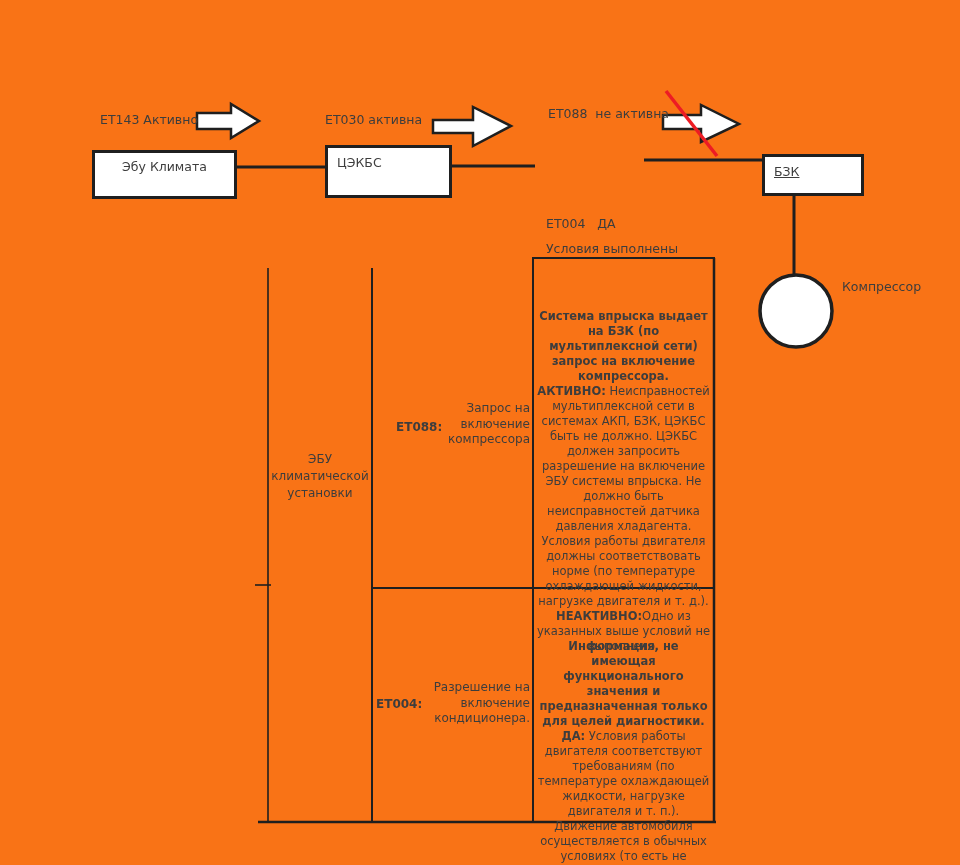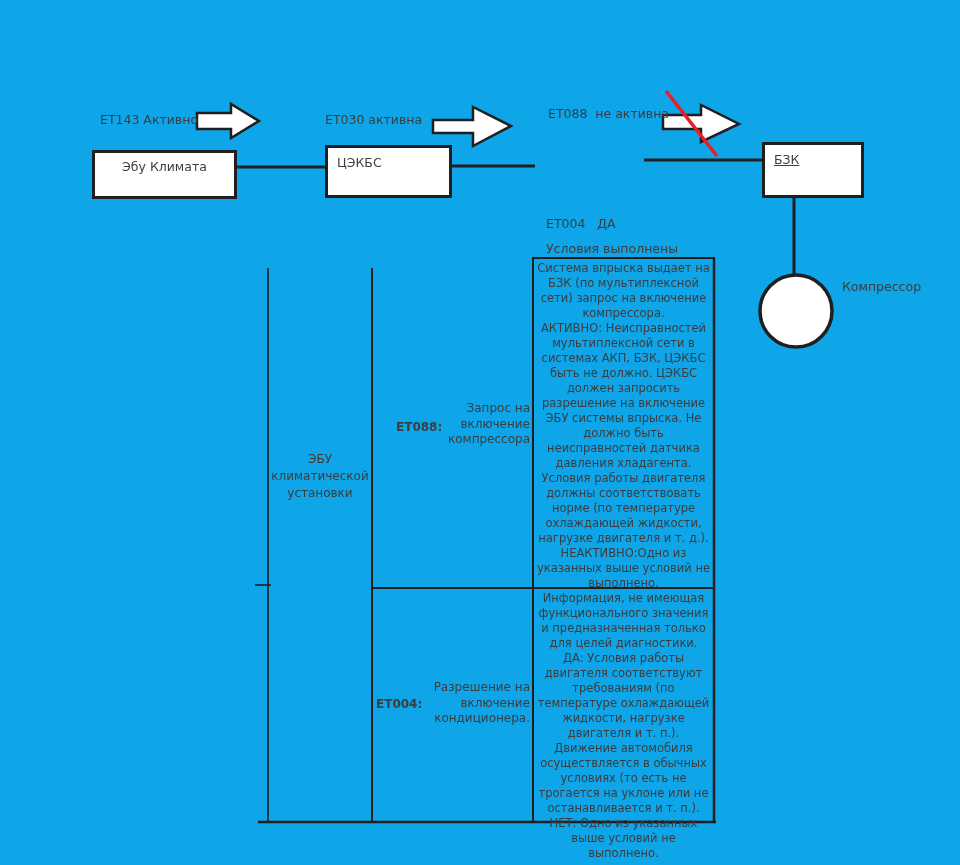--- a/index.html
+++ b/index.html
@@ -1,19 +1,19 @@
 <!DOCTYPE html>
 <html><head>
 <meta charset="utf-8">
 <style>
   html,body{margin:0;padding:0;background:#ffffff;}
   .canvas{
     position:relative;
     width:960px;height:865px;
-    background:#0ea5e9;
+    background:#f97316;
     font-family:"DejaVu Sans","Liberation Sans",sans-serif;
     color:#3d3d3d;
     overflow:hidden;
   }
   svg.layer{position:absolute;left:0;top:0;width:960px;height:865px;}
   .abs{position:absolute;}
   .flow-label{font-size:12.5px;white-space:pre;color:#3d3d3d;}
   .node{
     position:absolute;
     border:3px solid #1f1f1f;
@@ -23,21 +23,21 @@
     color:#3d3d3d;
   }
   .node .lbl{display:block;}
   .node.center .lbl{text-align:center;padding-top:6px;}
   .node.left .lbl{text-align:left;padding:7px 0 0 9px;}
   .tbl-head{font-weight:normal;font-size:12px;line-height:17px;text-align:center;}
   .code{font-weight:bold;font-size:12px;color:#3d3d3d;}
   .cell-name{font-size:12px;line-height:15.5px;text-align:right;color:#3d3d3d;}
   .desc{width:177px;text-align:center;font-size:11.5px;line-height:15px;color:#3d3d3d;}
   .desc .blk{display:block;}
-  .b{font-weight:normal;}
+  .b{font-weight:bold;margin-top:48px;}
   .note{font-size:12.5px;white-space:pre;color:#3d3d3d;}
 </style>
 </head>
 <body>
 
 <div class="canvas">
 
   <svg class="layer">
 
     <line x1="237" y1="167" x2="327" y2="167" stroke="#1f1f1f" stroke-width="3"></line>
@@ -67,21 +67,21 @@
   <div class="abs flow-label" style="left:100px;top:112px;">ET143 Активно</div>
   <div class="abs flow-label" style="left:325px;top:112px;">ET030 активна</div>
   <div class="abs flow-label" style="left:548px;top:106px;">ET088  не активна</div>
 
   <div class="node center" style="left:92px;top:150px;width:145px;height:49px;">
     <span class="lbl">Эбу Климата</span>
   </div>
   <div class="node left" style="left:325px;top:145px;width:127px;height:53px;">
     <span class="lbl">ЦЭКБС</span>
   </div>
-  <div class="node left" style="left:762px;top:142px;width:102px;height:56px;text-decoration:underline;">
+  <div class="node left" style="left:762px;top:154px;width:102px;height:42px;text-decoration:underline;">
     <span class="lbl">БЗК</span>
   </div>
 
   <div class="abs note" style="left:546px;top:216px;">ET004   ДА</div>
   <div class="abs note" style="left:546px;top:241px;">Условия выполнены</div>
 
   <div class="abs flow-label" style="left:842px;top:279px;">Компрессор</div>
 
   <div class="abs tbl-head" style="left:270px;top:451px;width:100px;">ЭБУ климатической установки</div>
 

